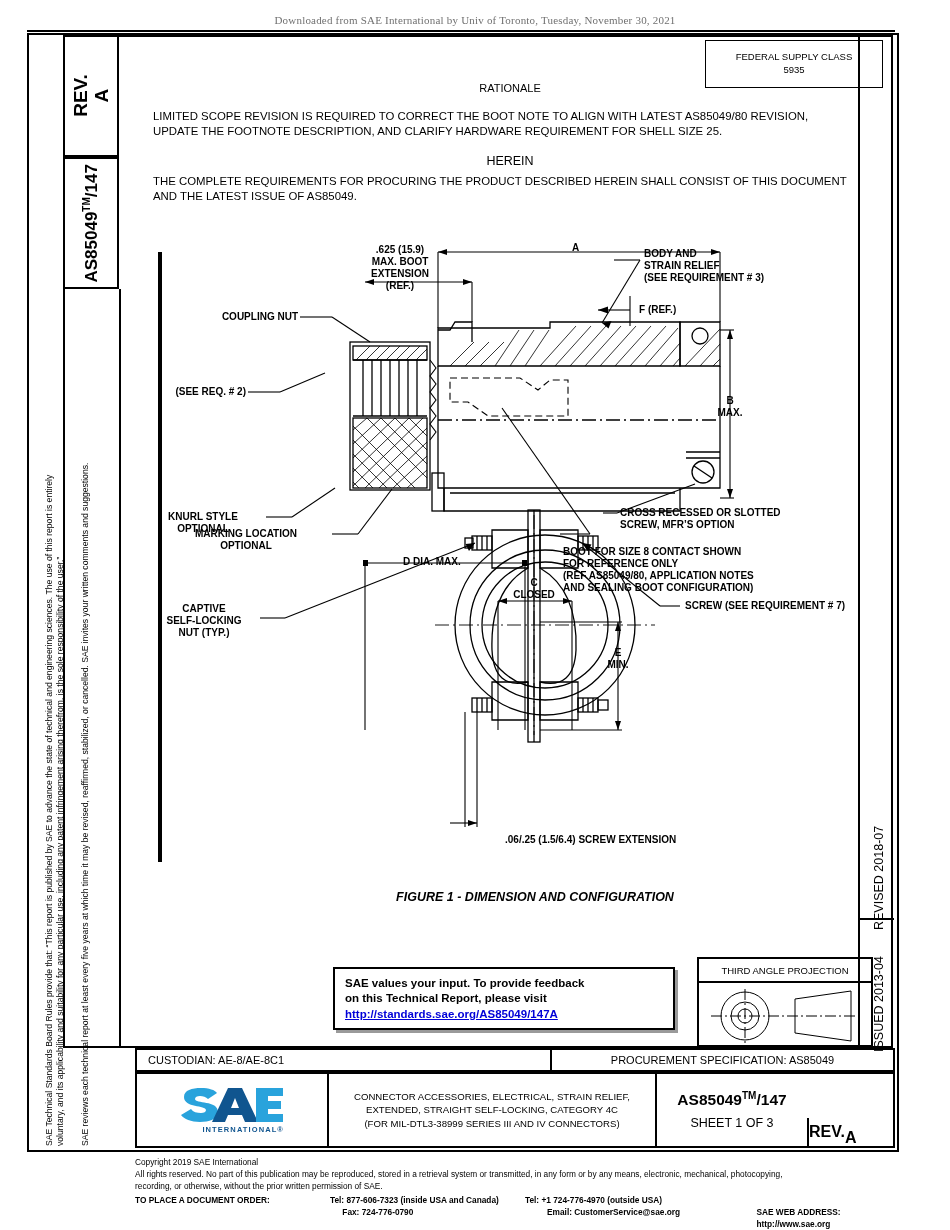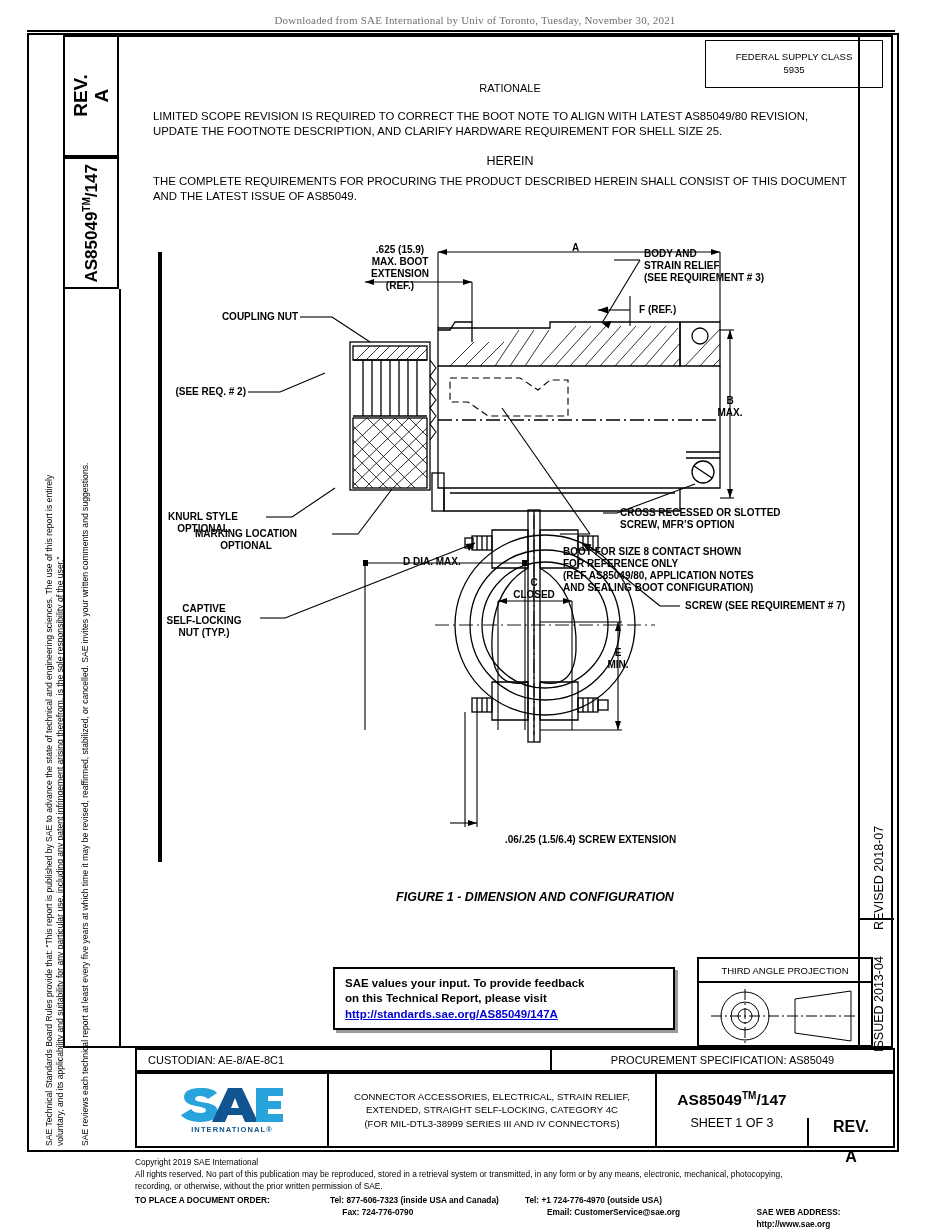--- a/index.html
+++ b/index.html
@@ -75,22 +75,22 @@
   #sae-intl{font-weight:bold;font-size:7.5px;letter-spacing:1.1px;margin-top:2px;}
   #title-cell{flex:1;display:flex;flex-direction:column;}
   #as-main{height:27px;border-bottom:2px solid #000;display:flex;align-items:center;
       justify-content:center;font-weight:bold;font-size:17.5px;}
   #as-sub{flex:1;display:flex;align-items:center;justify-content:center;
       text-align:center;font-size:9.6px;line-height:1.38;padding:0 6px;}
   #num-cell{width:150px;border-left:2px solid #000;display:flex;flex-direction:column;
       align-items:center;justify-content:center;}
   #num-main{font-weight:bold;font-size:15.5px;}
   #num-sheet{font-size:12.5px;margin-top:6px;}
-  #rev-cell{width:84px;border-left:2px solid #000;display:flex;flex-direction:column;
-      align-items:center;justify-content:space-between;font-weight:bold;font-size:16px;margin-top:44px;}
+  #rev-cell{width:84px;border-left:2px solid #000;display:flex;flex-direction:row;
+      align-items:center;justify-content:flex-start;font-weight:bold;font-size:16px;margin-top:44px;}
   #rev-cell span:last-child{margin-top:12px;}
   
   #footer{left:135px;top:1156px;width:770px;font-size:8.3px;line-height:1.45;}
   #order-row{display:flex;margin-top:2px;}
   #order-row .c1{width:160px;font-weight:bold;}
   #order-row .c2{width:230px;font-weight:bold;}
   #order-row .c3{width:200px;font-weight:bold;}
   #order-row2{display:flex;gap:24px;}
   #order-row2 .c1{width:160px;}
   #order-row2 .c2{width:230px;font-weight:bold;padding-left:35px;box-sizing:border-box;}
@@ -442,21 +442,21 @@
 <div class="abs" id="proc-box">PROCUREMENT SPECIFICATION: AS85049</div>
 
 <div class="abs" id="title-block">
   <div id="logo-cell">
     <div id="sae-logo">
       <svg width="104" height="36" viewBox="0 0 104 36">
         <path d="M4,10 C4,3 12,1 21,1 C29,1 35,3 37,6 L28,12 C26,10 23,9 20,9 C17,9 15,10 15,12 C15,17 38,13 38,25 C38,32 29,35 20,35 C11,35 4,32 1,28 L11,22 C13,25 17,26 21,26 C24,26 26,25 26,23 C26,18 4,21 4,10 Z" fill="#29A3DC"></path>
         <path d="M48,1 L62,1 L78,35 L65,35 L62,28 L48,28 L45,35 L32,35 Z M55,11 L51,21 L59,21 Z" fill="#10558F"></path>
         <path d="M76,1 L103,1 L103,9 L88,9 L88,14 L101,14 L101,22 L88,22 L88,27 L103,27 L103,35 L76,35 Z" fill="#29A3DC"></path>
       </svg>
-      <div id="sae-intl" style="color:#10558F;">INTERNATIONAL®</div>
+      <div id="sae-intl" style="color:#10558F;text-align:right;">INTERNATIONAL®</div>
     </div>
   </div>
   <div id="title-cell">
     <div id="as-sub">
       <div>
         <div>CONNECTOR ACCESSORIES, ELECTRICAL, STRAIN RELIEF,</div>
         <div>EXTENDED, STRAIGHT SELF-LOCKING, CATEGORY 4C</div>
         <div>(FOR MIL-DTL3-38999 SERIES III AND IV CONNECTORS)</div>
       </div>
     </div>

